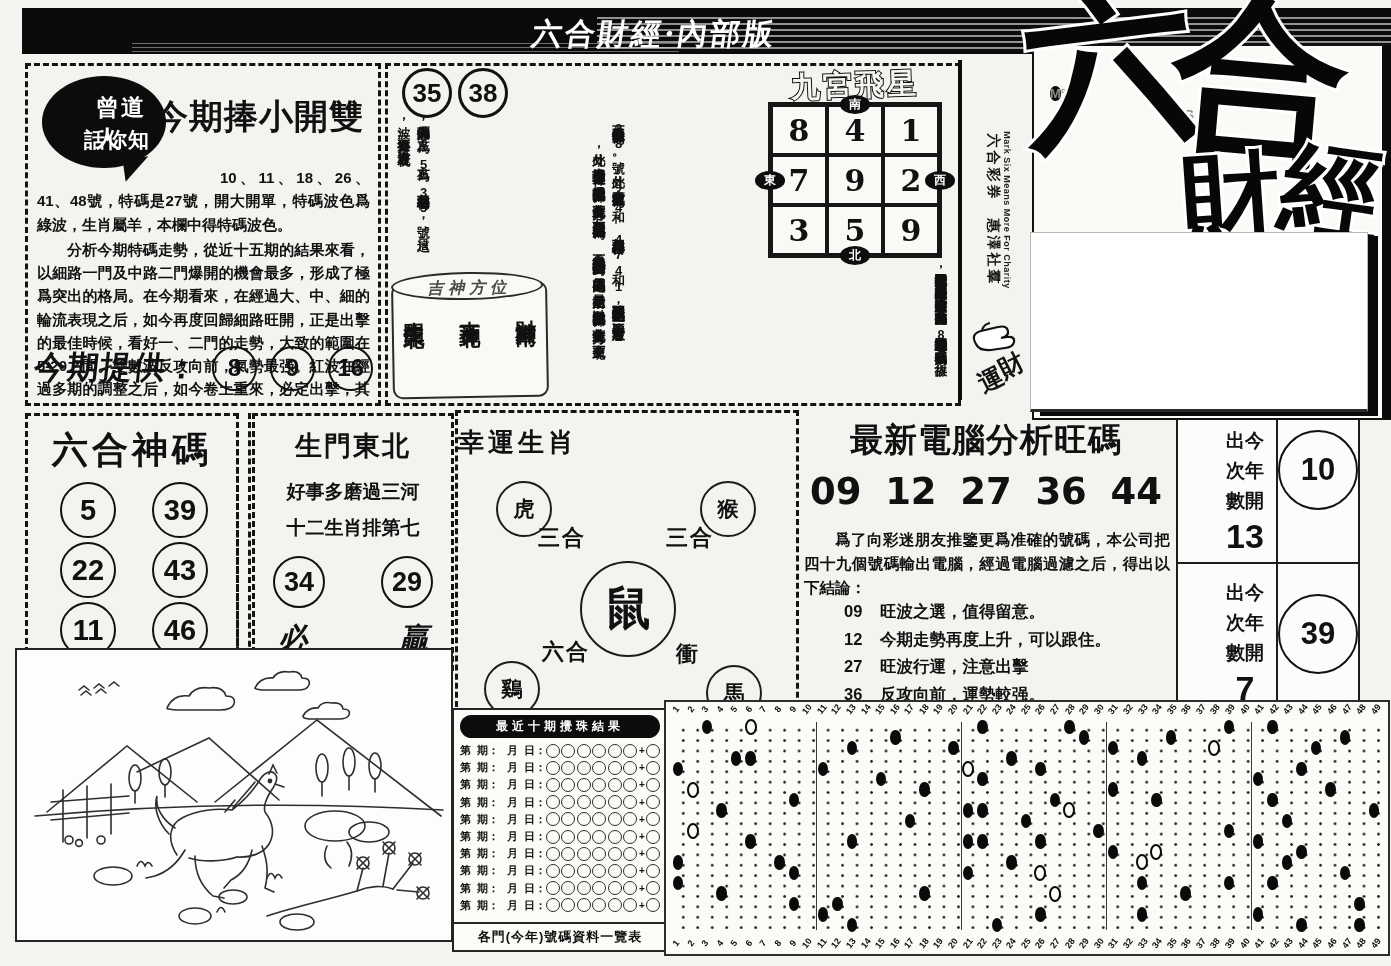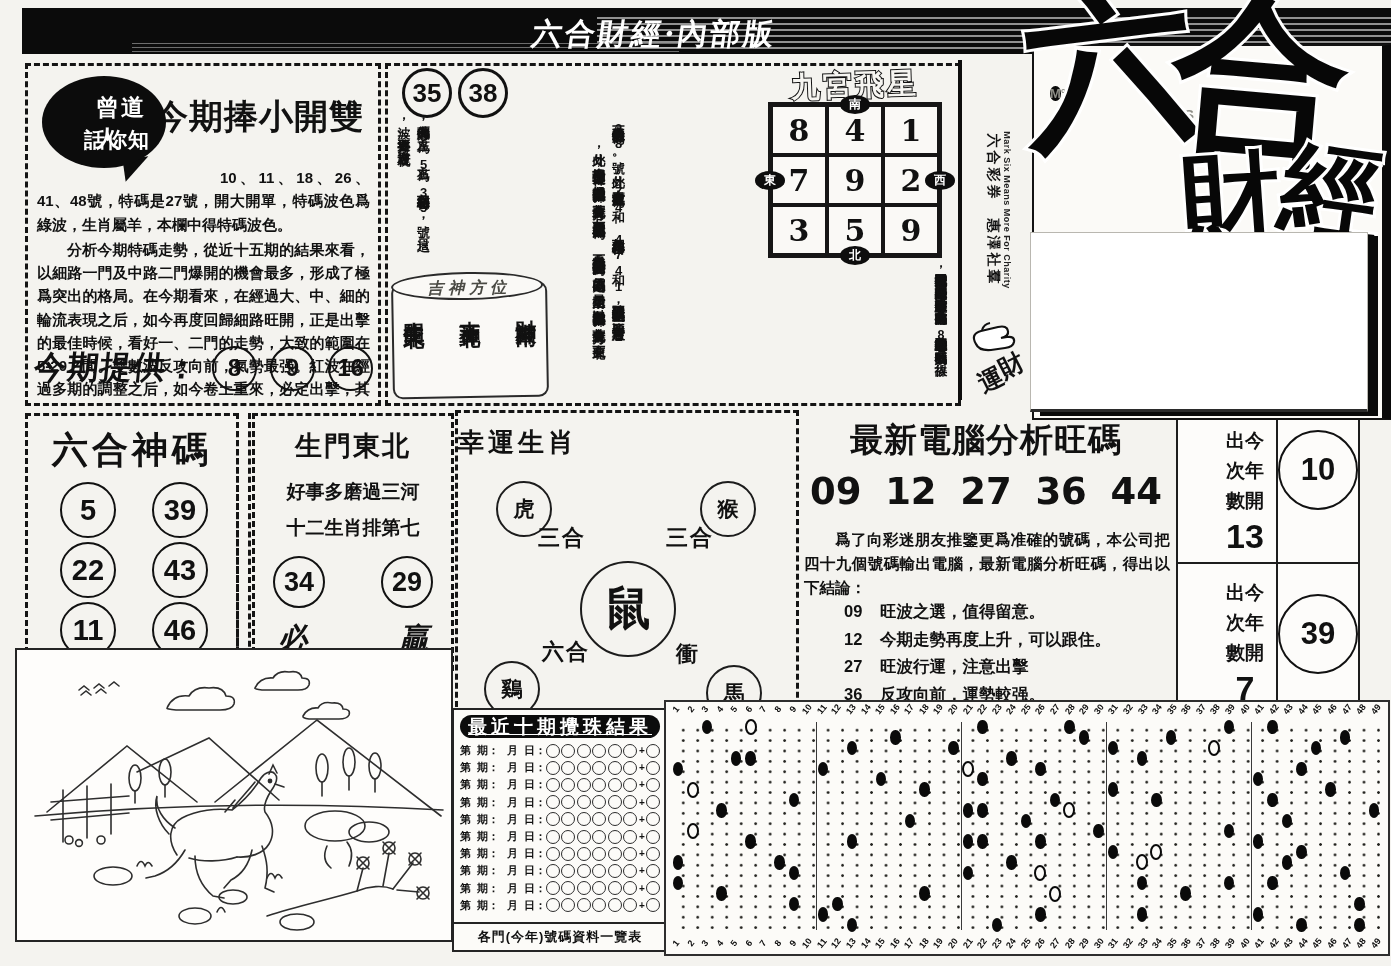--- a/index.html
+++ b/index.html
@@ -132,21 +132,21 @@
   .yrow{display:flex;justify-content:space-around;padding:0 10px;font-size:19px;font-weight:700;line-height:30px;}
   .ycount{text-align:center;font-size:34px;font-weight:800;line-height:40px;}
   .yball{flex:1;display:flex;align-items:flex-start;justify-content:center;}
   .yball .ball{width:76px;height:76px;font-size:31px;font-weight:800;border-width:2px;}
   .yb1{margin-top:18px;} .yb2{margin-top:30px;}
   
   .scene{left:15px;top:648px;width:434px;height:290px;border:2px solid #242424;background:#fefdfb;overflow:hidden;}
   
   .results{left:452px;top:708px;width:212px;height:240px;border:2px solid #242424;background:#fcfbf8;overflow:hidden;}
   .res-head{margin:5px 6px 3px 6px;height:23px;background:#0c0c0c;border-radius:12px;color:#fff;
-    display:flex;align-items:center;justify-content:center;font-size:19px;font-weight:800;letter-spacing:4px;text-decoration:underline;}
+    display:flex;align-items:center;justify-content:center;font-size:12px;font-weight:800;letter-spacing:4px;}
   .res-rows{padding:1px 4px 0 6px;}
   .res-row{display:flex;align-items:center;height:17.2px;font-size:11px;font-weight:800;}
   .res-row .w1{width:13px;} .res-row .w2{width:24px;margin-left:4px;}
   .res-row .w3{width:13px;margin-left:6px;} .res-row .w4{width:20px;margin-left:4px;}
   .res-circ{width:12px;height:12px;border:1.4px solid #2c2c2c;border-radius:50%;margin-left:1.5px;flex:none;}
   .res-plus{margin-left:2px;font-size:10px;font-weight:700;}
   .res-foot{position:absolute;left:0;right:0;bottom:0;height:26px;border-top:2px solid #242424;
     display:flex;align-items:center;justify-content:center;font-size:13px;font-weight:800;letter-spacing:1px;}
   
   .matrix{left:664px;top:700px;width:722px;height:252px;border:2px solid #2e2e2e;background:#fcfbf8;overflow:hidden;}
@@ -300,21 +300,21 @@
 
 <section class="abs comp">
   <div class="title">最新電腦分析旺碼</div>
   <div class="nums">
     <span>09</span>
     <span>12</span>
     <span>27</span>
     <span>36</span>
     <span>44</span>
   </div>
-  <div class="intro">爲了向彩迷朋友推鑒更爲准確的號碼，本公司把四十九個號碼輸出電腦，最新電腦分析旺碼，得出以下結論：</div>
+  <div class="intro">爲了向彩迷朋友推鑒更爲准確的號碼，本公司把四十九個號碼輸出電腦，經過電腦過濾之后，得出以下結論：</div>
   <div class="list">
     <div><span class="n">09</span><span>旺波之選，值得留意。</span></div>
     <div><span class="n">12</span><span>今期走勢再度上升，可以跟住。</span></div>
     <div><span class="n">27</span><span>旺波行運，注意出擊</span></div>
     <div><span class="n">36</span><span>反攻向前，運勢較强。</span></div>
     <div><span class="n">44</span></div>
   </div>
 </section>
 
 <section class="abs year">

